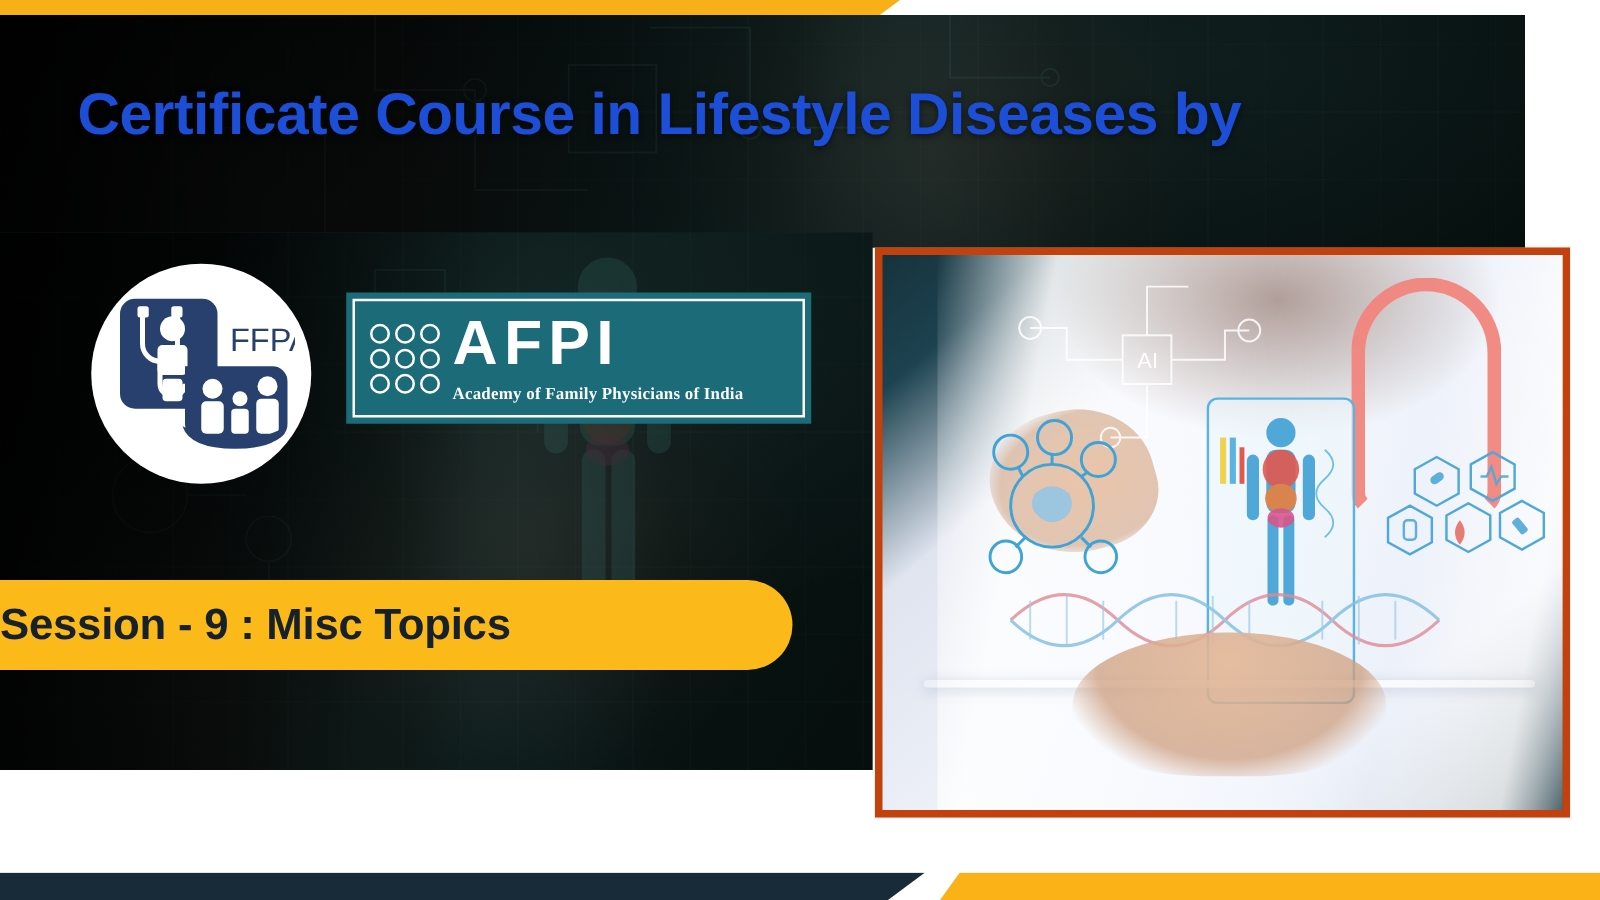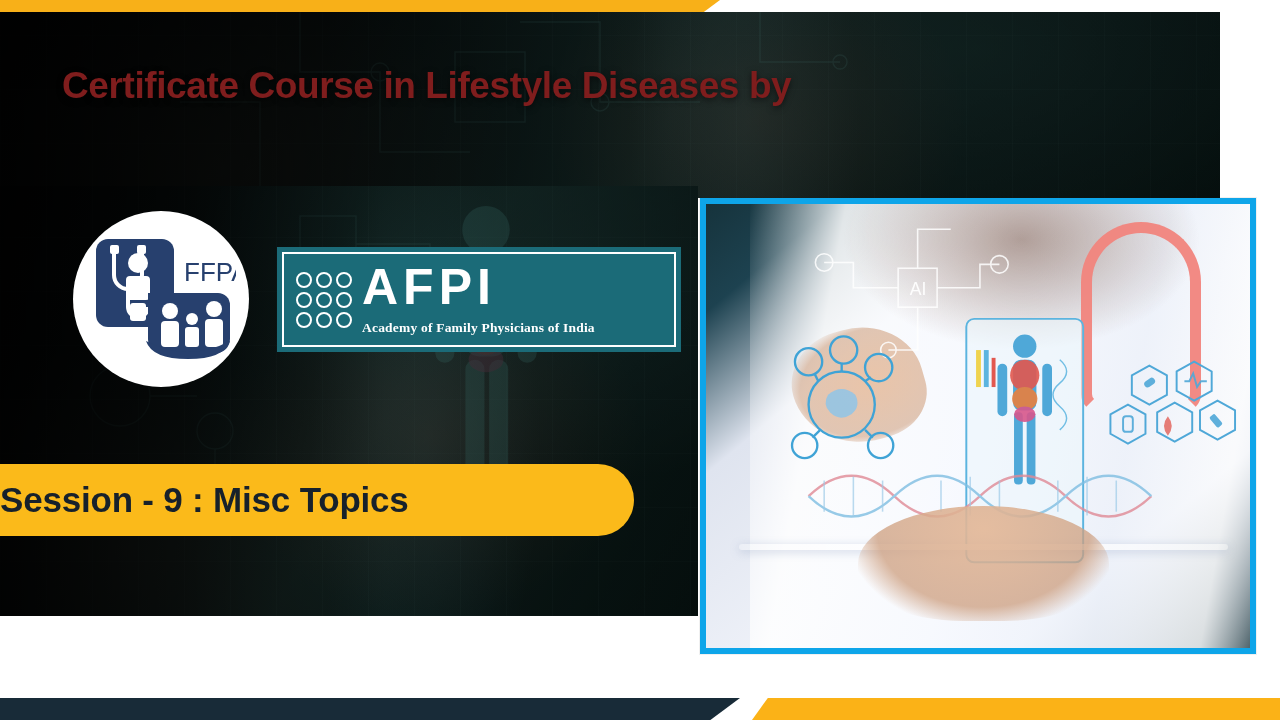--- a/index.html
+++ b/index.html
@@ -52,36 +52,36 @@
     opacity:.55;
   }
   .hero-scrim {
     position:absolute; inset:0;
     background:linear-gradient(90deg, rgba(0,0,0,.92) 0%, rgba(0,0,0,.72) 26%, rgba(5,18,17,.45) 55%, rgba(5,18,17,.55) 100%);
   }
 
   
   .title {
     position:absolute; left:62px; top:66px; width:1210px;
-    color:#7f1d1d;
-    font-size:37px; font-weight:700; letter-spacing:-.4px;
+    color:#1d4ed8;
+    font-size:47px; font-weight:700; letter-spacing:-.4px;
     line-height:1.06; white-space:nowrap;
     text-shadow:0 2px 6px rgba(0,0,0,.55);
   }
 
   
   .ffpai-logo {
     position:absolute; left:73px; top:211px; width:176px; height:176px;
     border-radius:50%; background:#ffffff;
     display:flex; align-items:center; justify-content:center;
   }
 
   
   .afpi-logo {
-    position:absolute; left:277px; top:247px; width:404px; height:105px;
+    position:absolute; left:277px; top:234px; width:372px; height:105px;
     background:#1B6B78; padding:5px;
   }
   .afpi-inner {
     width:100%; height:100%; border:2px solid #ffffff;
     display:flex; align-items:center; padding:6px 10px 6px 12px; gap:10px;
   }
   .afpi-dots { display:grid; grid-template-columns:repeat(3,1fr); gap:4px; flex:0 0 auto; }
   .afpi-dots span {
     display:block; width:16px; height:16px; border-radius:50%;
     border:2.5px solid #ffffff;
@@ -103,21 +103,21 @@
     display:flex; align-items:center; 
   }
   .session-text {
     color:#17212b; font-size:35px; font-weight:700; letter-spacing:-.2px;
     white-space:nowrap;
   }
 
   
   .photo-frame {
     position:absolute; left:700px; top:198px; width:556px; height:456px;
-    background:#0ea5e9; padding:6px;
+    background:#c2410c; padding:6px;
     box-shadow:0 0 0 1px rgba(0,0,0,.06);
   }
   .photo-inner {
     position:relative; width:100%; height:100%; overflow:hidden;
     background:linear-gradient(140deg,#16333c 0%,#1d4250 12%,#dfe4ef 30%,#eef1f8 55%,#e3e7f1 78%,#17333d 100%);
   }
   .doctor-coat {
     position:absolute; left:8%; top:0; width:96%; height:100%;
     background:
       radial-gradient(ellipse 55% 40% at 52% 8%, rgba(120,85,70,.55), transparent 62%),

